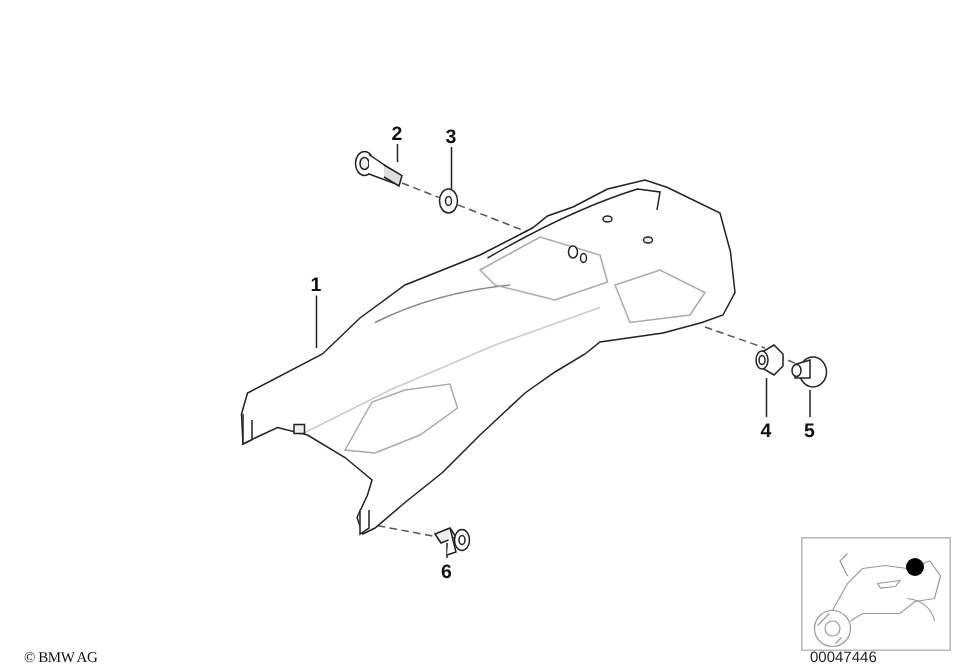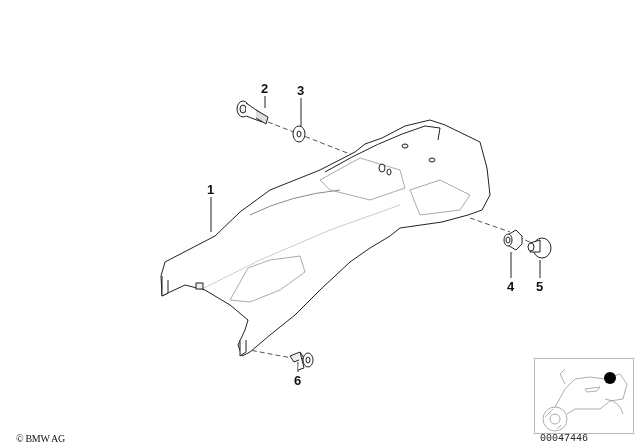--- a/index.html
+++ b/index.html
@@ -1,20 +1,20 @@
 <!DOCTYPE html>
 <html><head>
 <meta charset="utf-8">
 <style>
   html, body { margin:0; padding:0; background:#ffffff; }
   body { width:640px; height:448px; position:relative; overflow:hidden; font-family:"Liberation Sans", sans-serif; }
   #canvas { position:absolute; left:0; top:0; width:640px; height:448px; }
   .callout { position:absolute; font-family:"Liberation Sans", sans-serif; font-weight:bold; font-size:13px; color:#111; line-height:1; }
   .copyright { position:absolute; left:16px; top:433px; font-size:10px; color:#111; font-family:Liberation Serif, serif; letter-spacing:-0.3px; }
-  .docnum { position:absolute; left:540px; top:433px; font-size:10px; color:#222; font-family:Liberation Mono, monospace; }
+  .docnum { position:absolute; left:540px; top:433px; font-size:10px; color:#222; font-family:Liberation Sans, sans-serif; }
   .thumb { position:absolute; left:534px; top:358px; width:98px; height:74px; border:1px solid #b8b8b8; background:#fff; }
 </style>
 </head>
 <body>
 
 <div id="canvas">
   <svg width="640" height="448" viewBox="0 0 640 448">
     <g fill="none" stroke="#222" stroke-width="1">
 
       <line x1="265" y1="96" x2="265" y2="108"></line>

